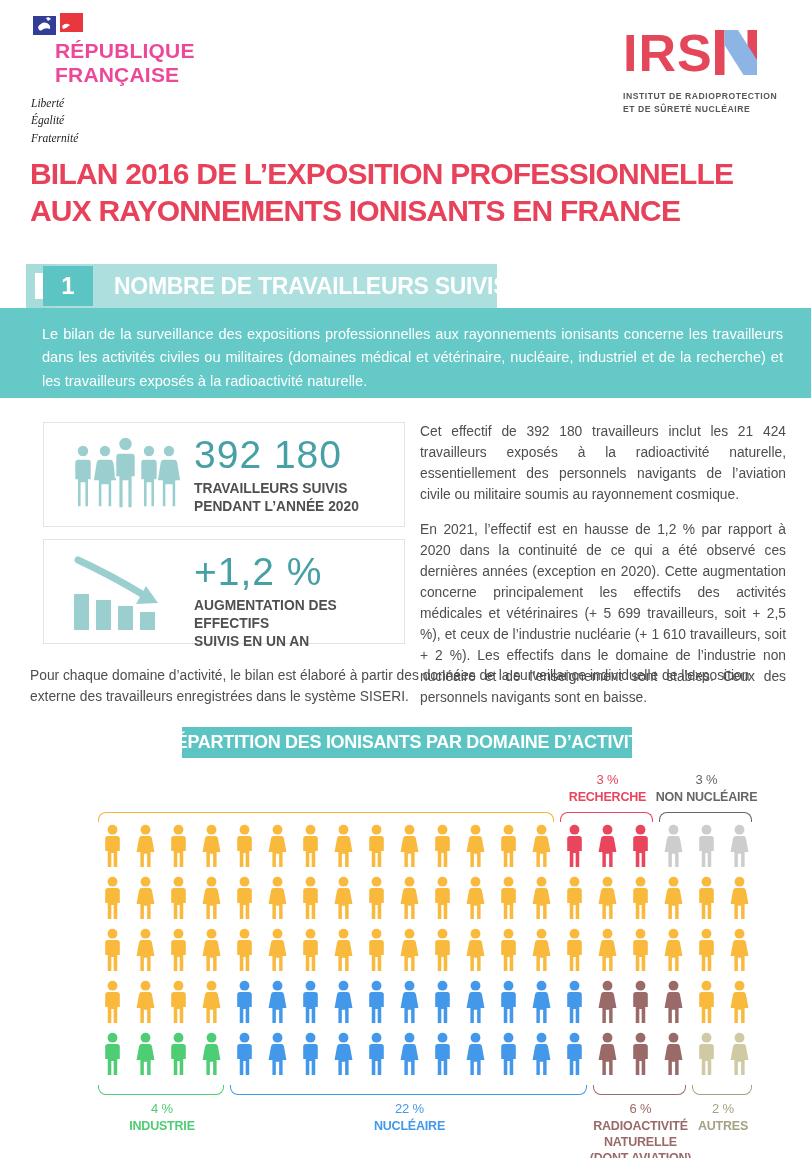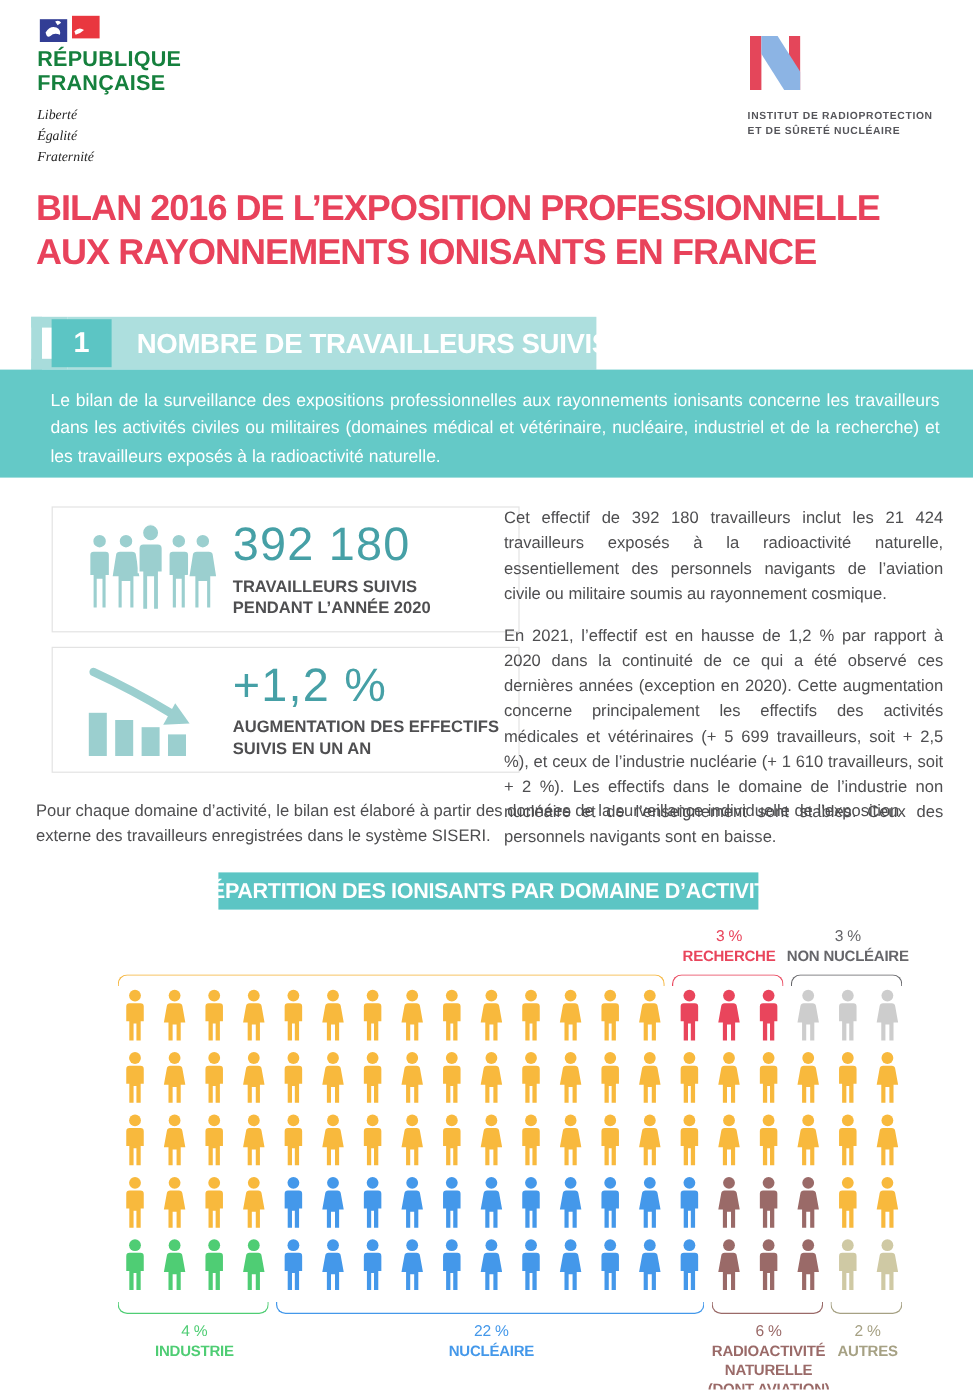--- a/index.html
+++ b/index.html
@@ -2,41 +2,41 @@
 <html><head>
 <meta charset="utf-8">
 <style>
   * { margin:0; padding:0; box-sizing:border-box; }
   body { background:#fff; font-family:"Liberation Sans", sans-serif; }
   .page { position:relative; width:811px; height:1158px; background:#ffffff; overflow:hidden; }
 
   
   .marianne { position:absolute; left:31px; top:13px; }
   .marianne .flag { display:block; margin-left:2px; }
-  .marianne .rf { font-weight:bold; color:#15803d; font-size:18px; line-height:1.12; letter-spacing:.2px; margin-top:4px; }
+  .marianne .rf { font-weight:bold; color:#ec4899; font-size:21px; line-height:1.12; letter-spacing:.2px; margin-top:4px;margin-left:24px; }
   .marianne .motto { margin-top:9px; font-family:"Liberation Serif", serif; font-style:italic; font-size:11.5px; color:#222; line-height:1.5; }
 
   .irsn { position:absolute; left:623px; top:30px; }
   .irsn .acronym { display:flex; align-items:flex-end; }
   .irsn .irs { color:#E4465A; font-weight:bold; font-size:52px; line-height:.85; letter-spacing:1px; }
   .irsn .sub { margin-top:15px; font-size:8.6px; color:#55555A; letter-spacing:.55px; line-height:1.5; font-weight:bold; }
 
   
   .main-title { position:absolute; left:30px; top:156px; color:#E8425B; font-weight:bold; font-size:30px; line-height:1.23; letter-spacing:-0.8px; }
 
   
   .band-bracket { position:absolute; left:26px; top:264px; width:30px; height:44px; border:9px solid #A8DCDB; border-right:none; }
   .band-num { position:absolute; left:43px; top:266px; width:50px; height:40px; background:#5CC5C4; color:#fff; font-weight:bold; font-size:24px; display:flex; align-items:center; justify-content:center; }
   .band-banner { position:absolute; left:56px; top:264px; width:441px; height:44px; background:#ADDFDE; color:#fff; font-weight:bold; font-size:23px; letter-spacing:-0.3px; display:flex; align-items:center; padding-left:58px; white-space:nowrap; }
 
   
   .intro { position:absolute; left:0; top:308px; width:811px; height:90px; background:#64C9C7; color:#fff; font-size:14.6px; line-height:1.6; text-align:justify; padding:15px 28px 0 42px; }
 
   
-  .stat-card { position:absolute; left:43px; width:390px; height:105px; border:1px solid #E3E3E3; background:#fff; }
+  .stat-card { position:absolute; left:43px; width:362px; height:105px; border:1px solid #E3E3E3; background:#fff; }
   .stat-card.c1 { top:422px; }
   .stat-card.c2 { top:539px; }
   .stat-card .icon-wrap { position:absolute; left:26px; top:14px; width:110px; height:78px; }
   .stat-card .value { position:absolute; left:150px; top:10px; color:#46A0A6; font-size:39px; letter-spacing:1px; font-weight:normal; }
   .stat-card .lbl { position:absolute; left:150px; top:57px; color:#4F4F51; font-weight:bold; font-size:13.8px; line-height:1.3; }
 
   
   .bodytext { position:absolute; left:420px; top:422px; width:366px; color:#4E4E50; font-size:13.8px; line-height:1.52; text-align:justify; }
   .bodytext p + p { margin-top:14px; }
   .bodytext strong { font-weight:normal;margin-top:27px; }
@@ -78,20 +78,21 @@
     </div>
     <div class="motto">
       <div>Liberté</div>
       <div>Égalité</div>
       <div>Fraternité</div>
     </div>
   </div>
 
   <div class="irsn">
     <div class="acronym">
+      <span class="irs">IRS</span>
       <svg width="42" height="45" viewBox="0 0 42 45" style="margin-left:2px;">
         <polygon points="0,0 9.5,0 9.5,45 0,45" fill="#E4465A"></polygon>
         <polygon points="32.5,0 42,0 42,45 32.5,45" fill="#E4465A"></polygon>
         <polygon points="9.5,0 23,0 42,30 42,45 28.5,45 9.5,15" fill="#8CB4E4"></polygon>
       </svg>
     </div>
     <div class="sub">
       <div>INSTITUT DE RADIOPROTECTION</div>
       <div>ET DE SÛRETÉ NUCLÉAIRE</div>
     </div>

